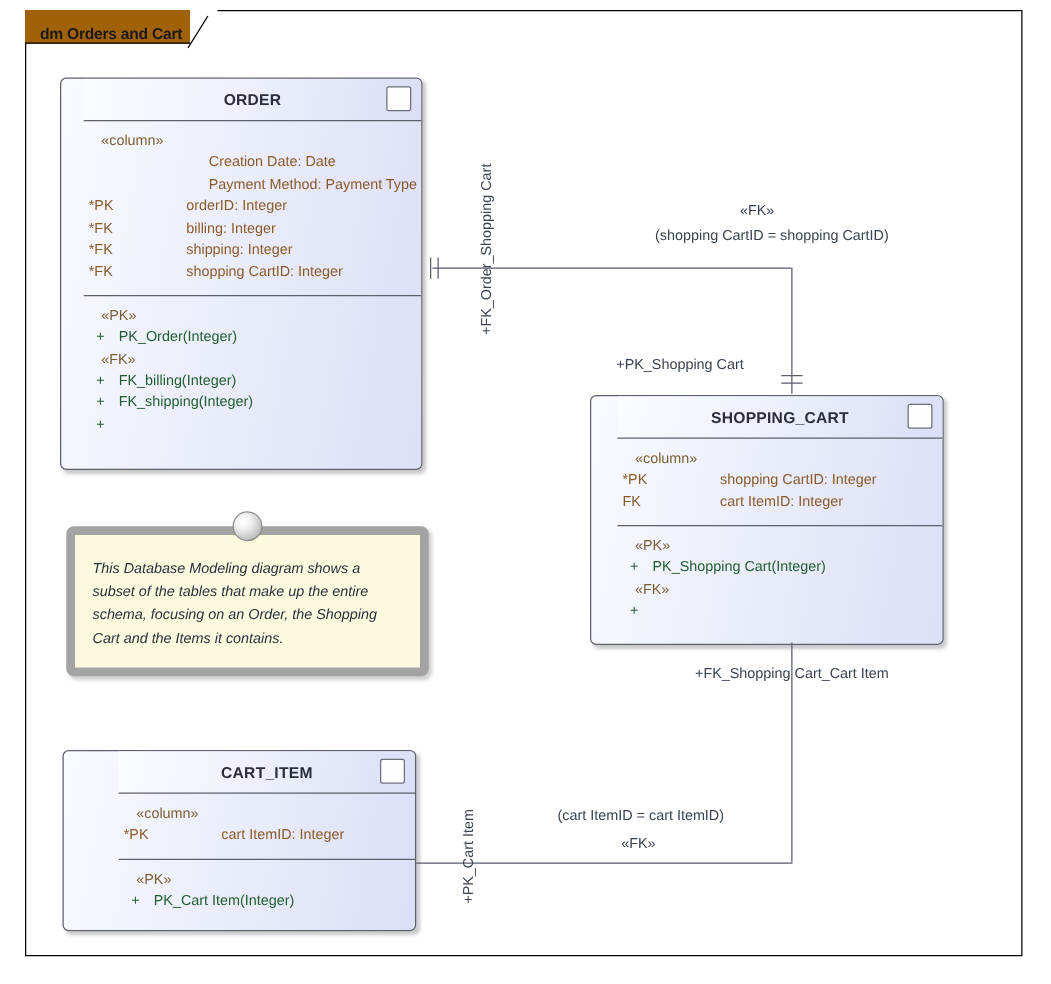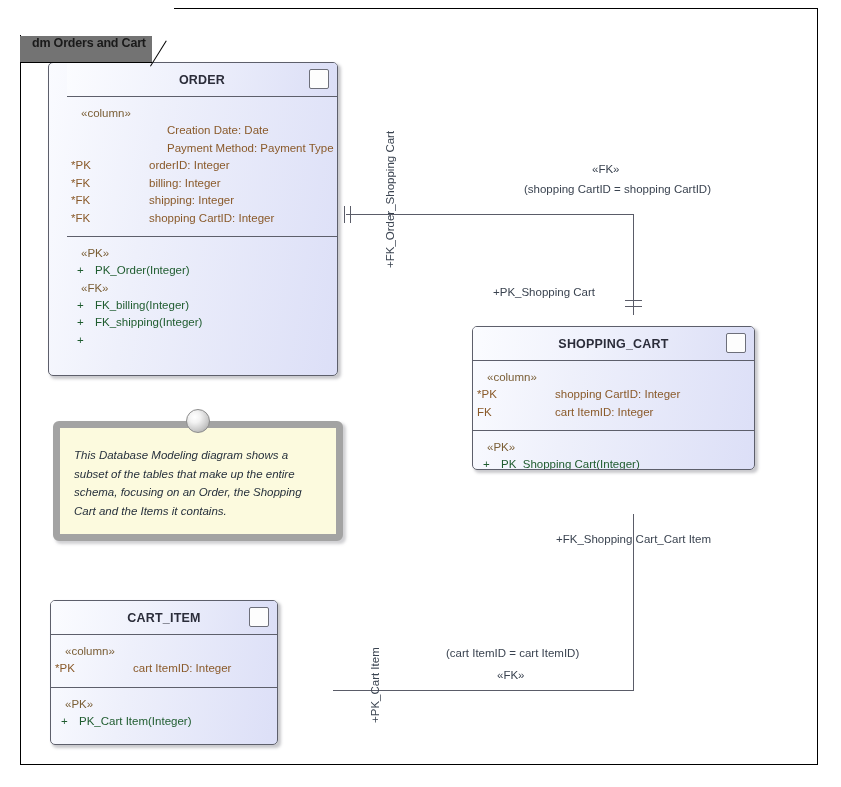--- a/index.html
+++ b/index.html
@@ -32,26 +32,25 @@
     top: 8px;
     height: 27px;
     box-sizing: border-box;
     background: #ffffff;
     z-index: 5;
   }
   #frame-tab .tab-body {
     position: relative;
     height: 27px;
     display: flex;
-    align-items: flex-start;
+    align-items: flex-end;
     padding: 0 6px 0 12px;
     border-bottom: 1.5px solid #000;
     box-sizing: border-box;
-    background: #737373;
-    margin-top: 28px;
+    background: #a16207;
   }
   #frame-tab .tab-label {
     font-size: 12.5px;
     font-weight: bold;
     color: #1a1a1a;
     white-space: nowrap;
     letter-spacing: -0.2px;
   }
   #frame-tab .tab-slant {
     width: 22px;
@@ -290,21 +289,21 @@
     <div class="oprow">
       <span class="vis">+</span>
       <span class="op-name">FK_shipping(Integer)</span>
     </div>
     <div class="oprow">
       <span class="vis">+</span>
     </div>
   </div>
 </div>
 
-<div class="uml-table" id="tbl-cart" style="left:472px; top:326px; width:283px; height:144px;">
+<div class="uml-table" id="tbl-cart" style="left:472px; top:316px; width:283px; height:200px;padding-left:21px;">
   <div class="uml-header">
     <span class="uml-title">SHOPPING_CART</span>
     <span class="table-icon">
       <span class="ic-bar"></span>
       <span class="ic-line"></span>
       <span class="ic-line"></span>
       <span class="ic-line"></span>
     </span>
   </div>
 
@@ -326,21 +325,21 @@
       <span class="vis">+</span>
       <span class="op-name">PK_Shopping Cart(Integer)</span>
     </div>
     <div class="stereo op">«FK»</div>
     <div class="oprow">
       <span class="vis">+</span>
     </div>
   </div>
 </div>
 
-<div class="uml-table" id="tbl-item" style="left:50px; top:600px; width:228px; height:145px;">
+<div class="uml-table" id="tbl-item" style="left:50px; top:600px; width:283px; height:145px;padding-left:44px;">
   <div class="uml-header">
     <span class="uml-title">CART_ITEM</span>
     <span class="table-icon">
       <span class="ic-bar"></span>
       <span class="ic-line"></span>
       <span class="ic-line"></span>
       <span class="ic-line"></span>
     </span>
   </div>
 

